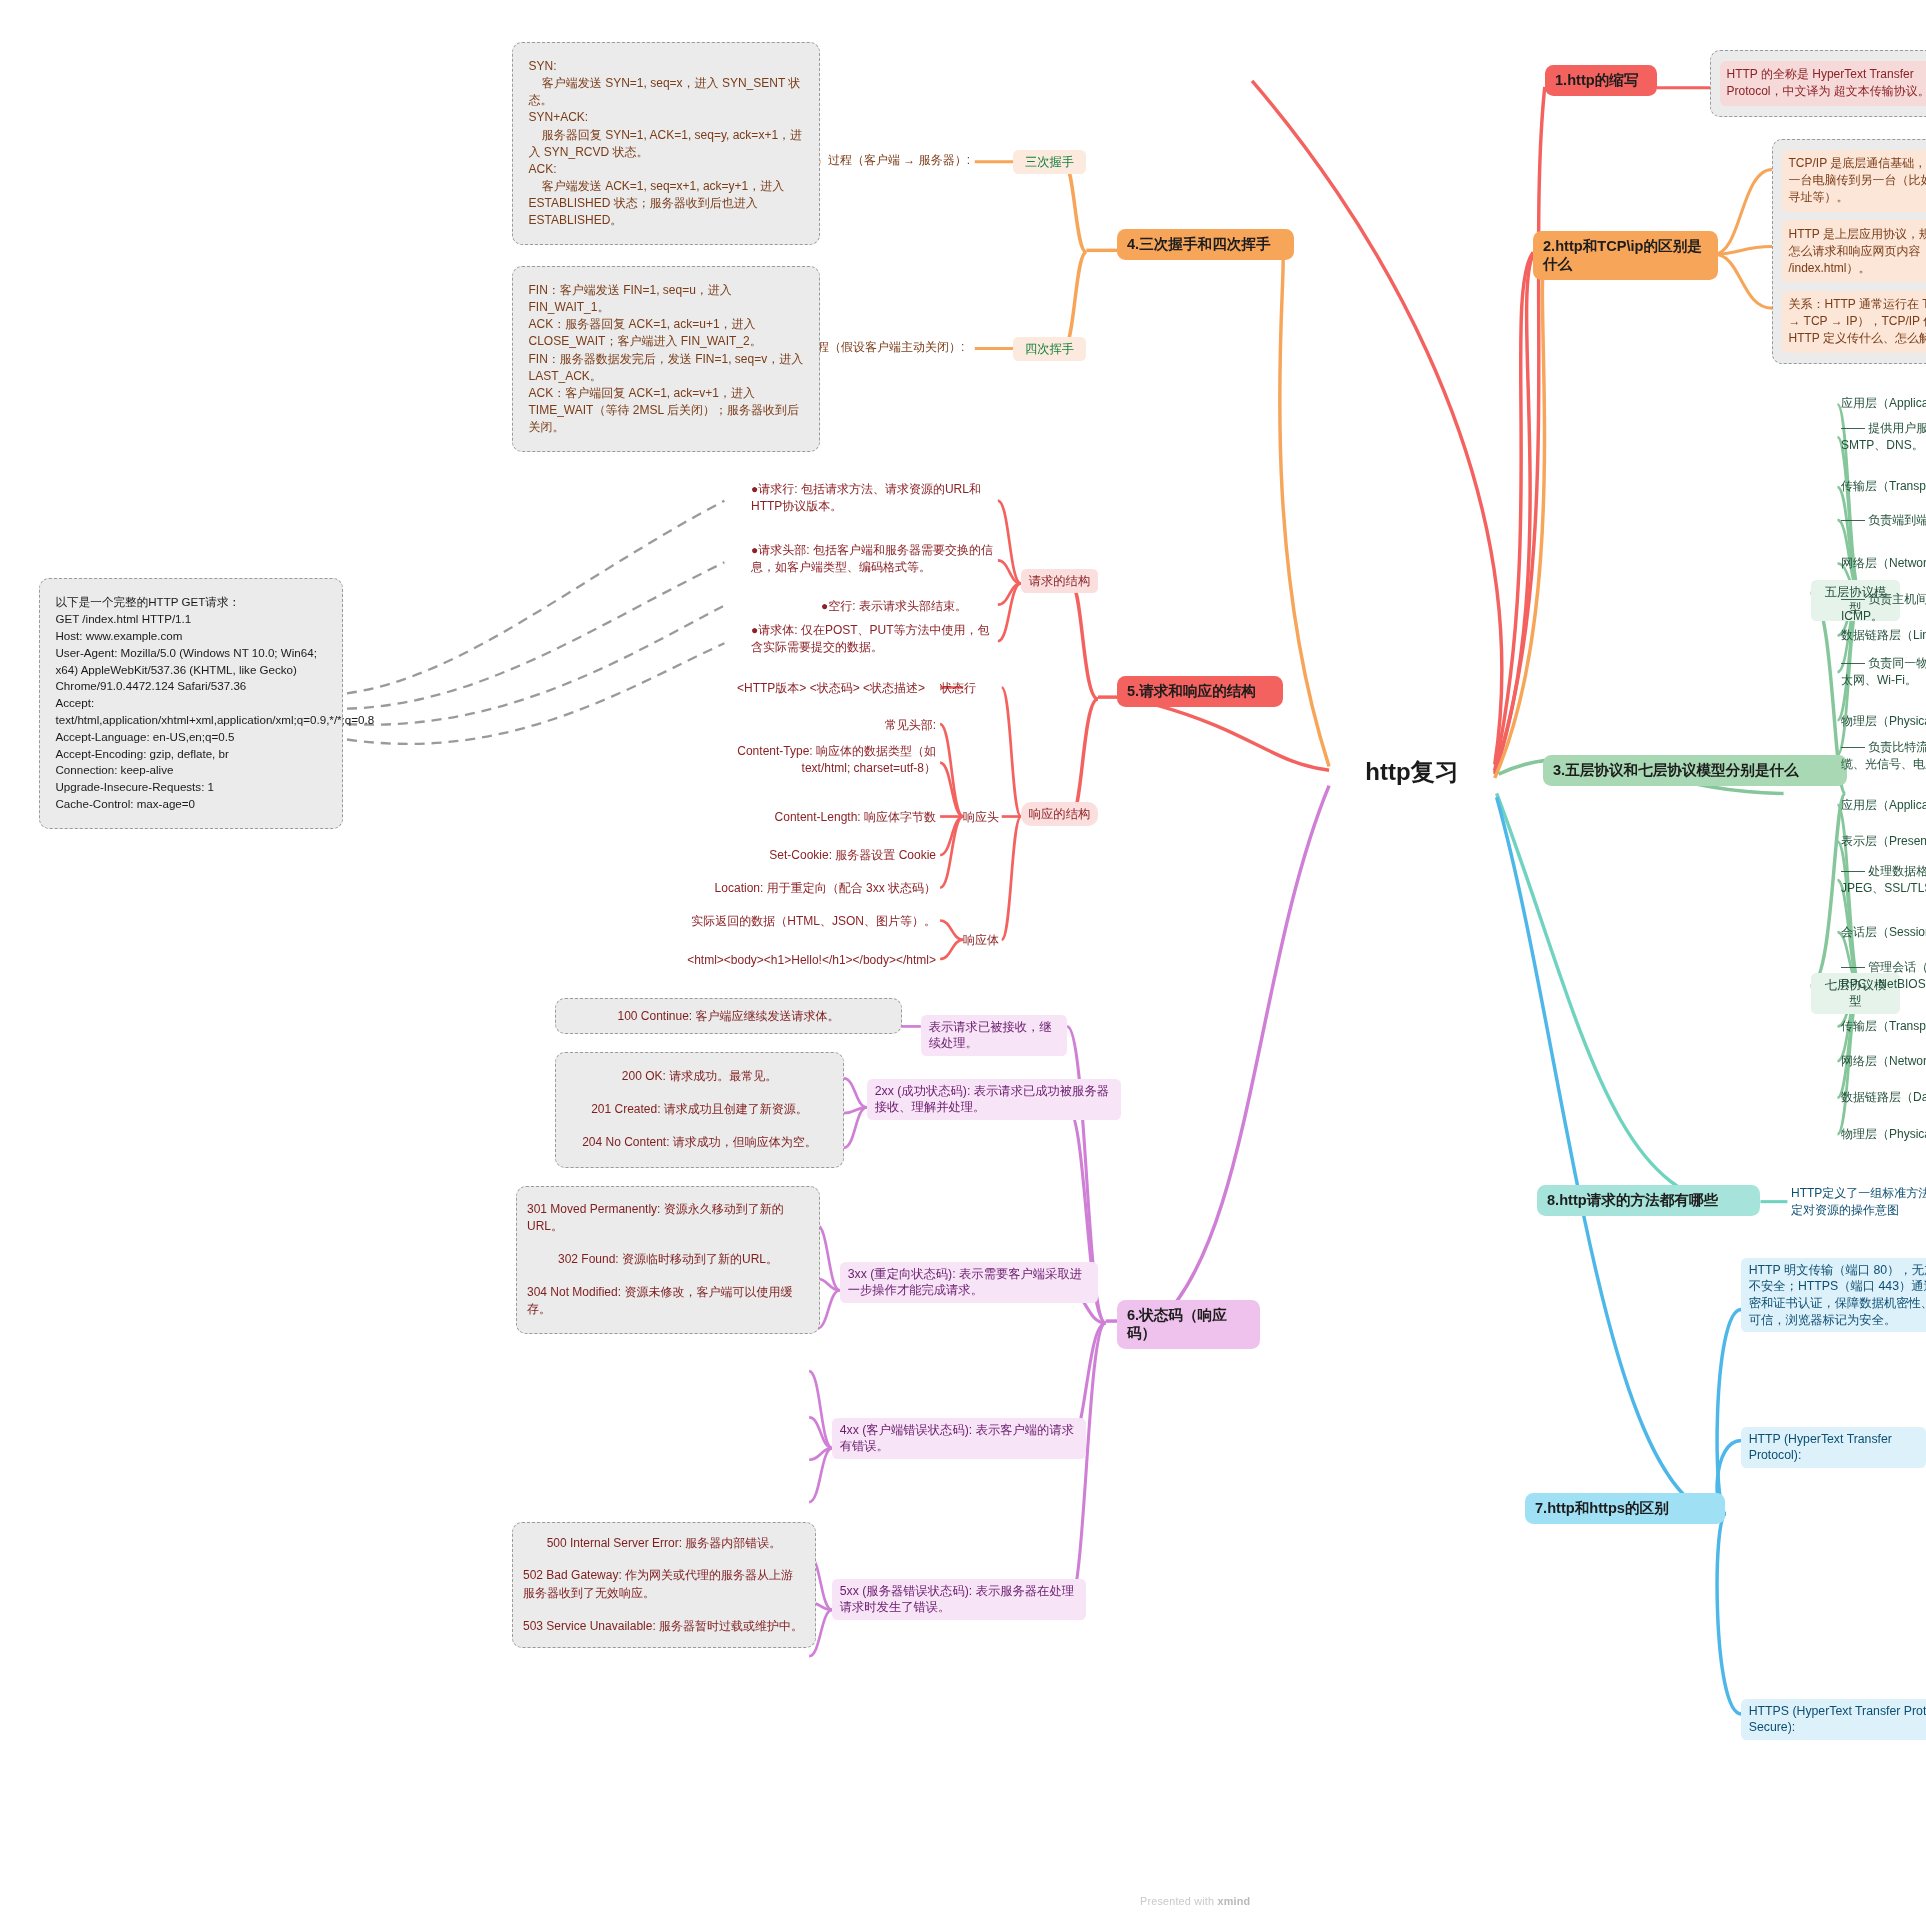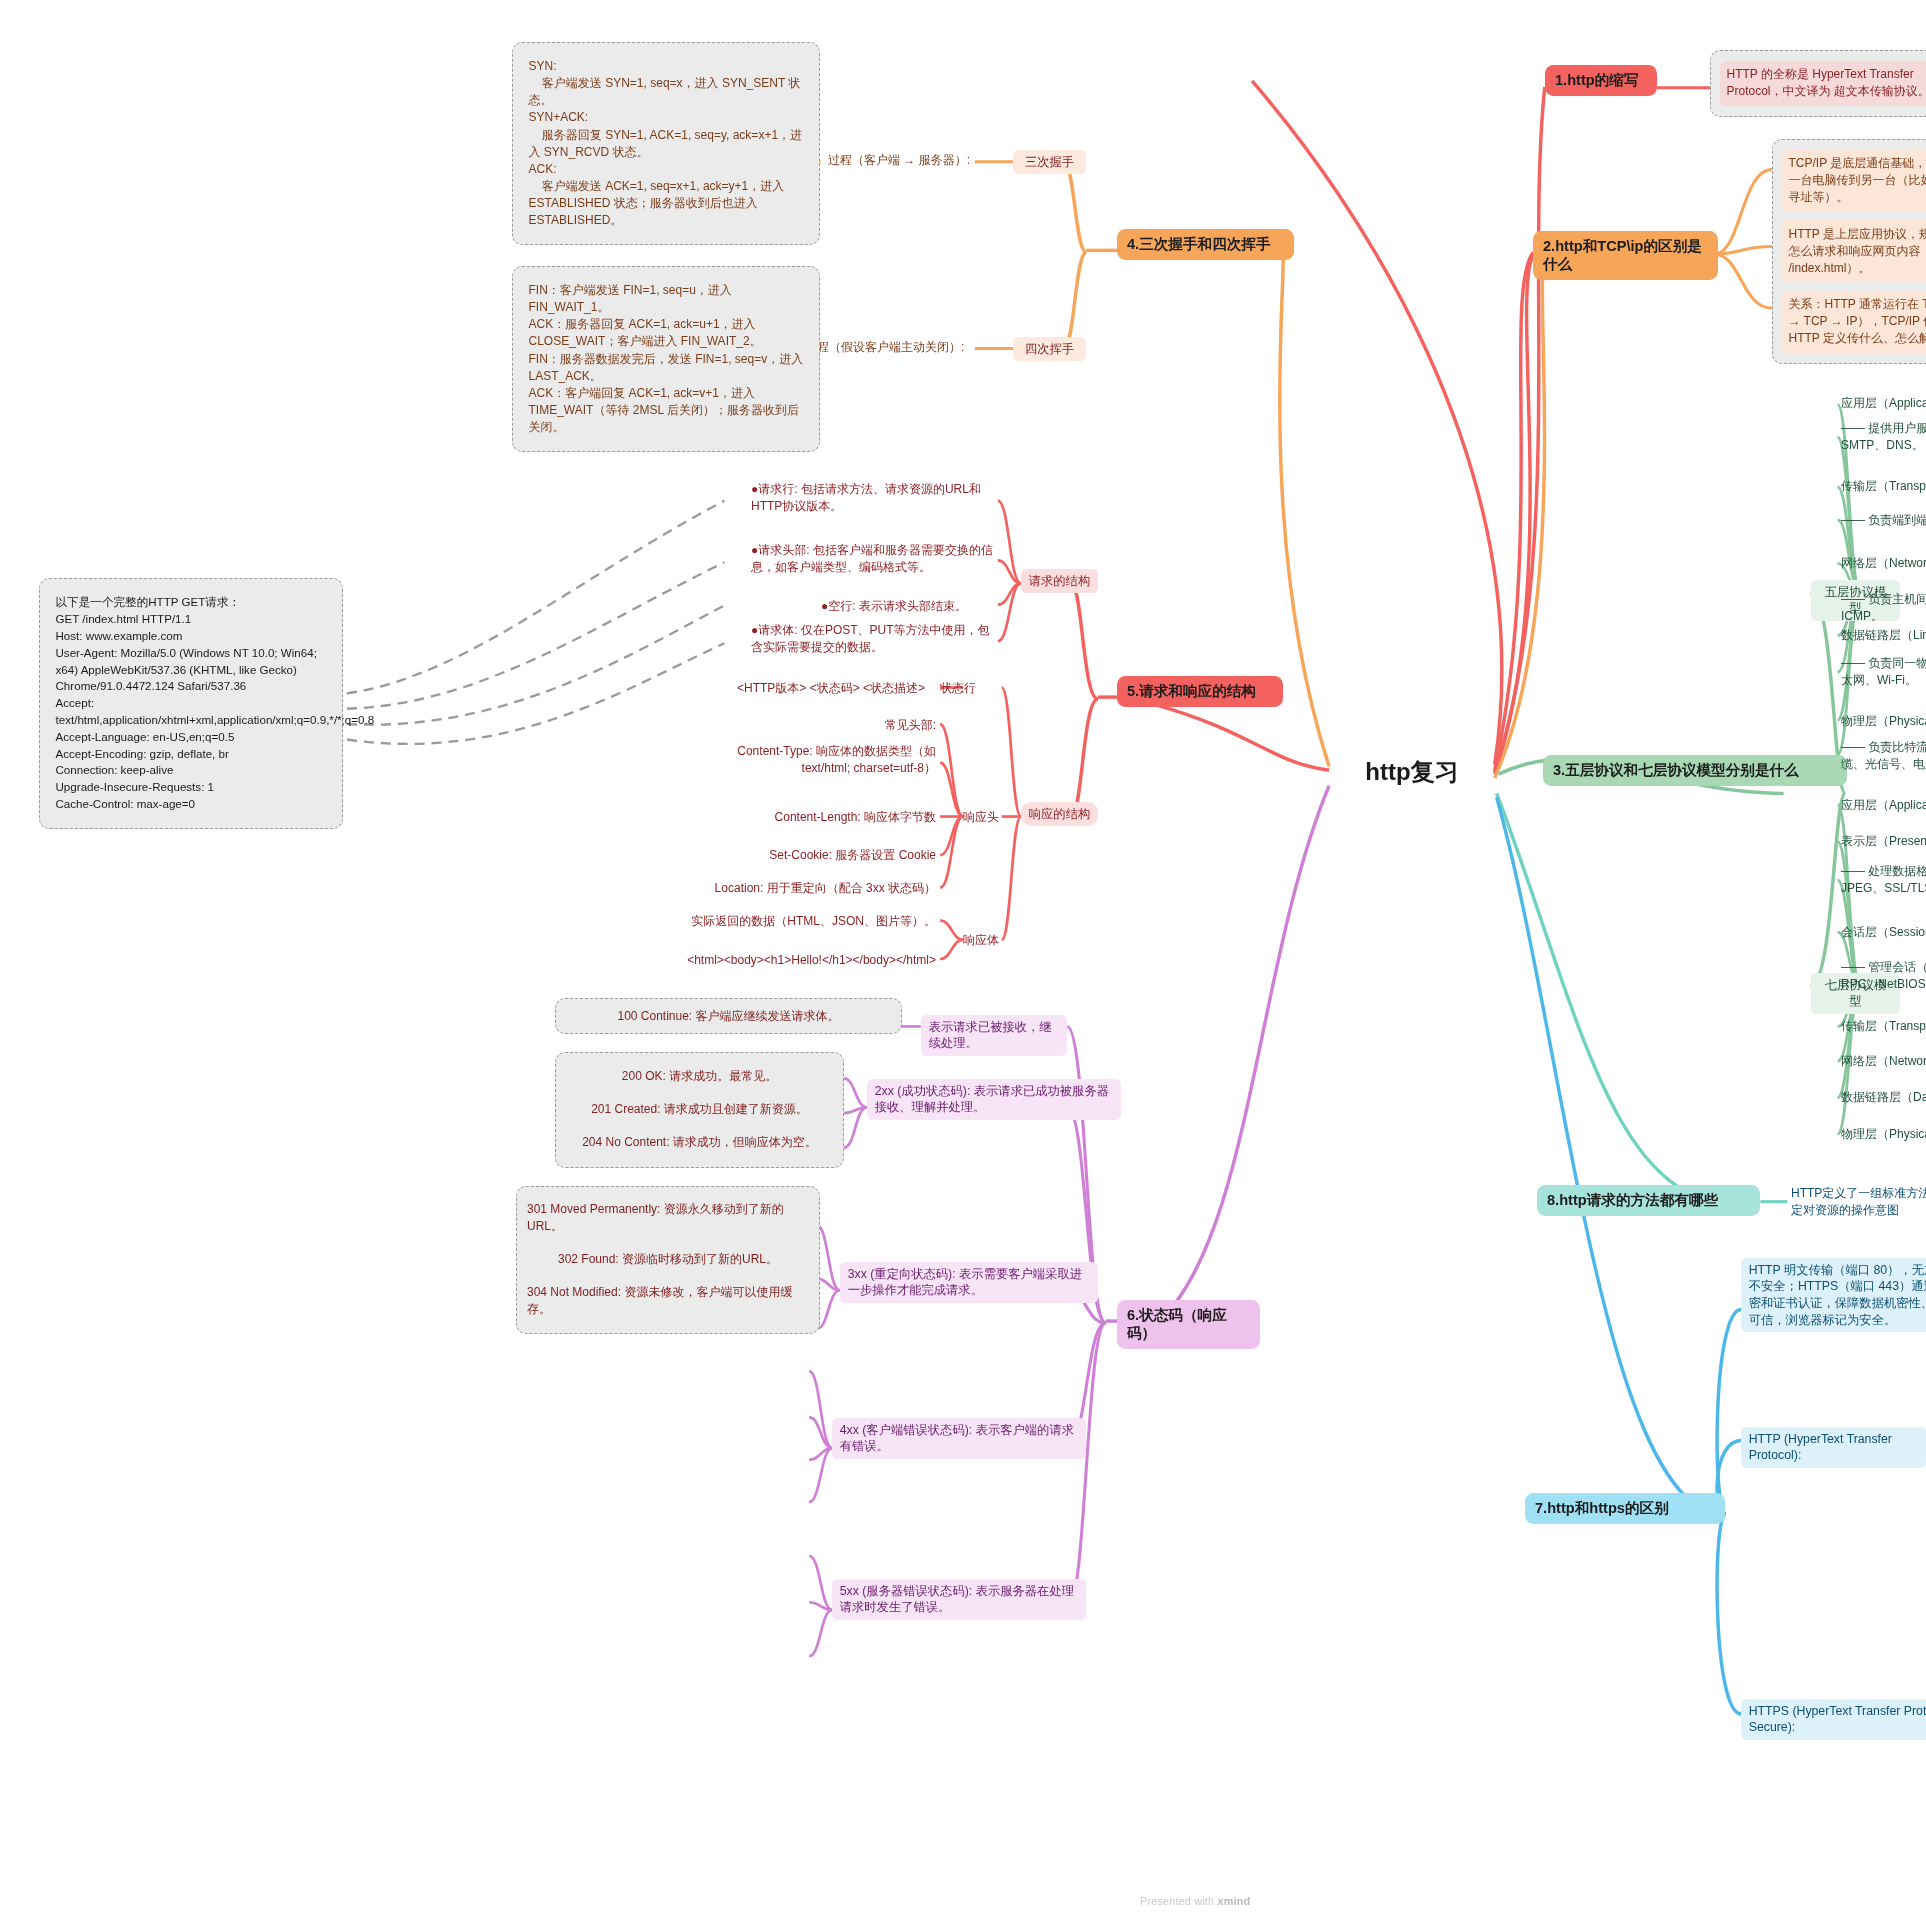--- a/index.html
+++ b/index.html
@@ -25,21 +25,21 @@
   .topic-red{background:#f4625f;}
   .topic-orange{background:#f7a559;}
   .topic-green{background:#a9d8b4;}
   .topic-teal{background:#a6e3da;}
   .topic-cyan{background:#9fe0f5;}
   .topic-pink{background:#f4625f;}
   .topic-violet{background:#eec2ec;}
 
   
   .pill{border-radius:5.4px;padding:3.9px 7.7px;font-size:12.3px;line-height:1.35;}
-  .pill-peach{background:#fdeade;color:#7f1d1d;}
+  .pill-peach{background:#fdeade;color:#15803d;}
   .pill-rose{background:#fbdede;color:#8c2226;}
   .pill-mint{background:#e6f3ea;color:#22503a;}
   .pill-sky{background:#ddf1fb;color:#0c4f72;}
   .pill-lilac{background:#f7e4f7;color:#6a1b6d;}
 
   
   .leaf{font-size:12px;line-height:1.42;}
   .leaf-orange{color:#7a3b17;}
   .leaf-rose{color:#8c2226;}
   .leaf-green{color:#22503a;}
@@ -336,20 +336,25 @@
   <div class="node pill pill-lilac" style="left:840px;top:1262px;width:258px;">3xx (重定向状态码): 表示需要客户端采取进一步操作才能完成请求。</div>
   <div class="node summary" style="left:516px;top:1186px;width:304px;padding:14px 10px;">
     <div class="sum-item leaf leaf-violet">301 Moved Permanently: 资源永久移动到了新的URL。</div>
     <div class="sum-item leaf leaf-violet" style="text-align:center;">302 Found: 资源临时移动到了新的URL。</div>
     <div class="sum-item leaf leaf-violet">304 Not Modified: 资源未修改，客户端可以使用缓存。</div>
   </div>
 
   <div class="node pill pill-lilac" style="left:832px;top:1418px;width:254px;">4xx (客户端错误状态码): 表示客户端的请求有错误。</div>
 
   <div class="node pill pill-lilac" style="left:832px;top:1579px;width:254px;">5xx (服务器错误状态码): 表示服务器在处理请求时发生了错误。</div>
+  <div class="node summary" style="left:512px;top:1522px;width:304px;padding:11.6px 10px;">
+    <div class="sum-item leaf leaf-violet" style="text-align:center;">500 Internal Server Error: 服务器内部错误。</div>
+    <div class="sum-item leaf leaf-violet">502 Bad Gateway: 作为网关或代理的服务器从上游服务器收到了无效响应。</div>
+    <div class="sum-item leaf leaf-violet">503 Service Unavailable: 服务器暂时过载或维护中。</div>
+  </div>
 
   <div class="node topic topic-cyan" style="left:1525px;top:1493px;width:200px;">
     <span>7.http和https的区别</span>
   </div>
 
   <div class="node pill pill-sky" style="left:1741px;top:1258px;width:277px;">HTTP 明文传输（端口 80），无加密、无证书，不安全；HTTPS（端口 443）通过 SSL/TLS 加密和证书认证，保障数据机密性、完整性与身份可信，浏览器标记为安全。</div>
 
   <div class="node pill pill-sky" style="left:1741px;top:1427px;width:185px;">HTTP (HyperText Transfer Protocol):</div>
 
   <div class="node pill pill-sky" style="left:1741px;top:1699px;width:220px;">HTTPS (HyperText Transfer Protocol Secure):</div>

